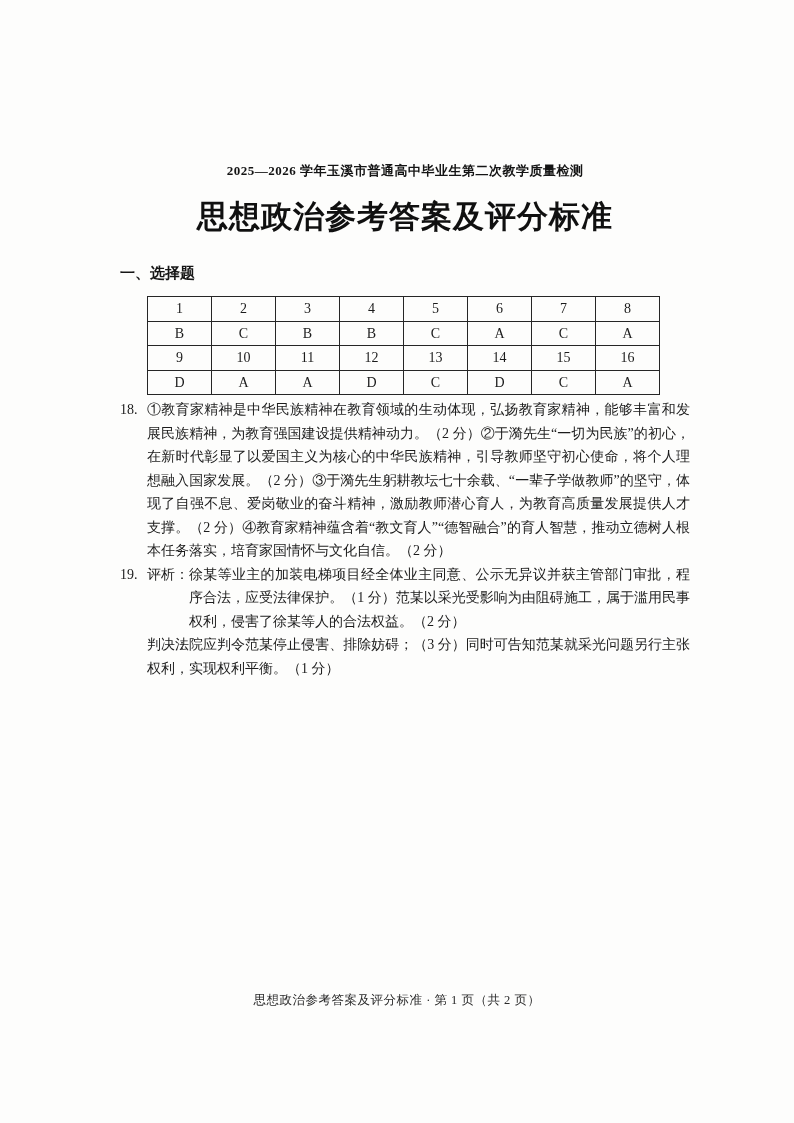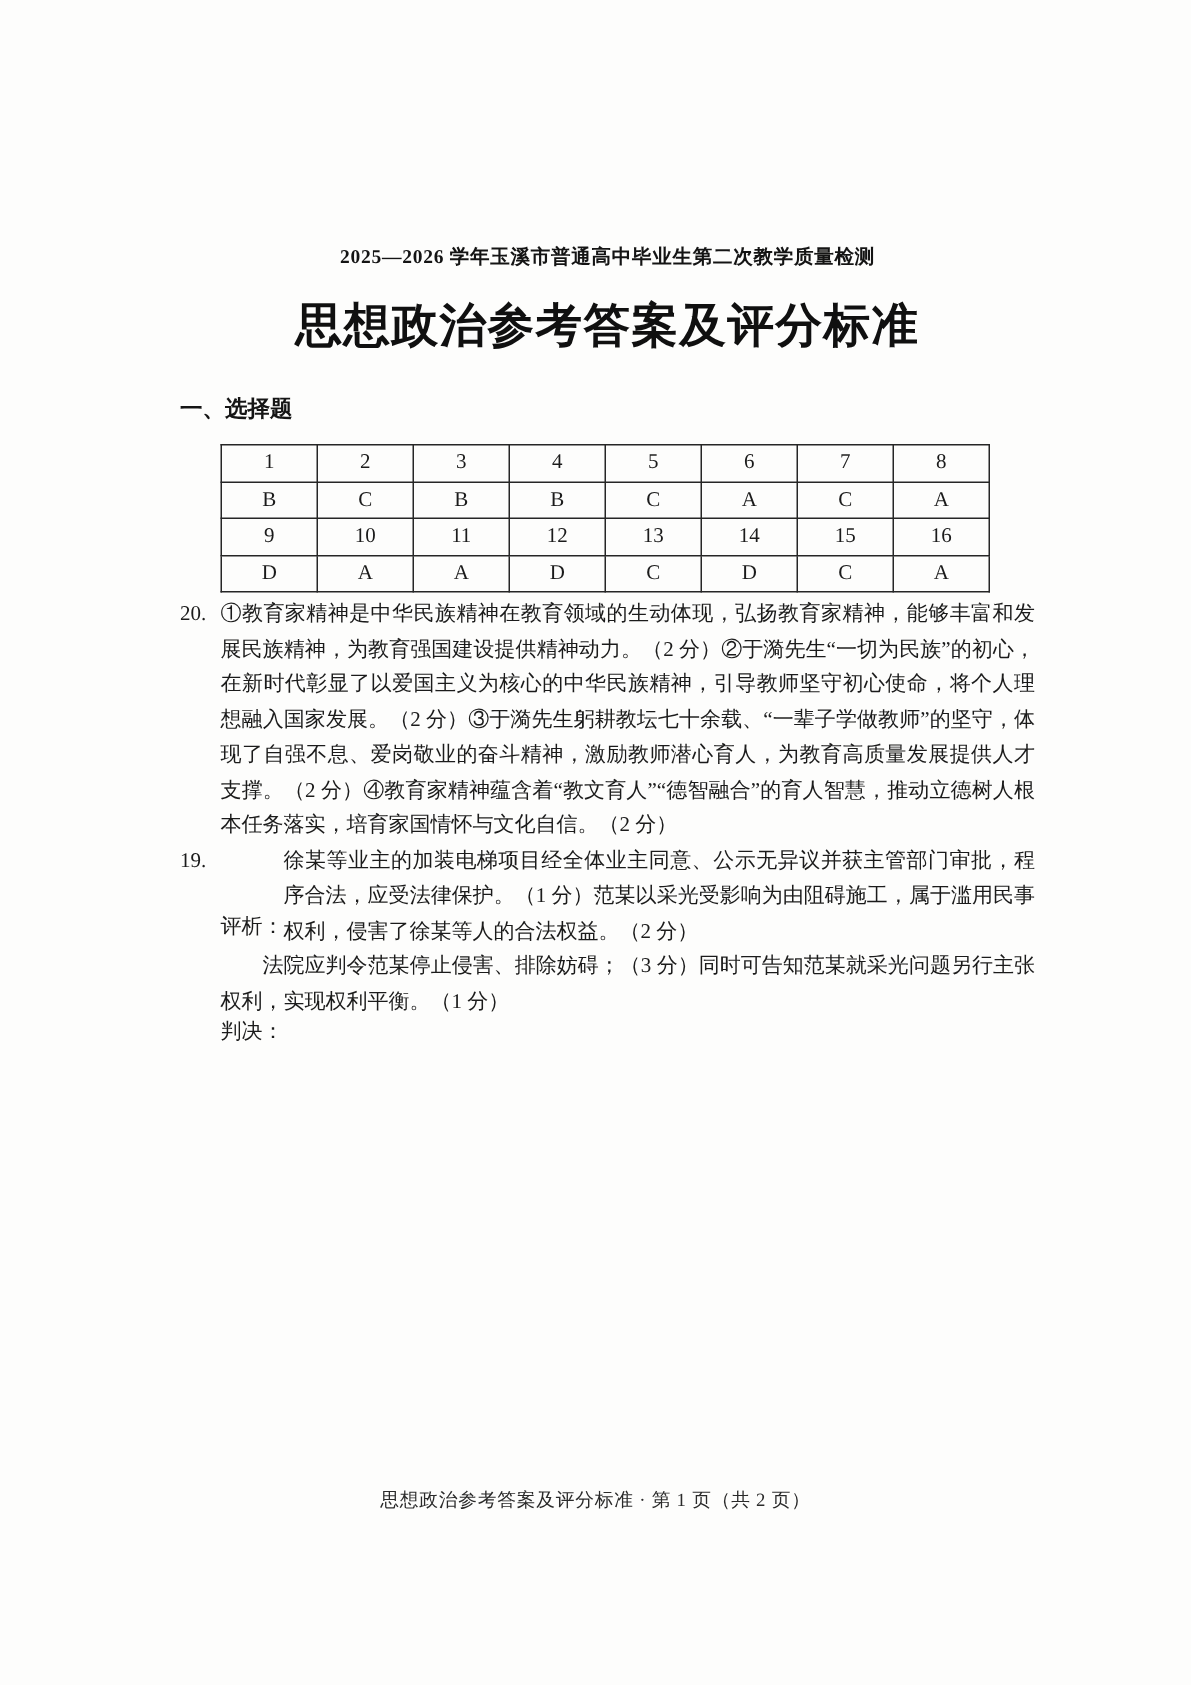--- a/index.html
+++ b/index.html
@@ -67,21 +67,21 @@
     margin:0 0 0 -27px;
     text-indent:27px;
     font-style:italic;
     text-align:justify;
   }
   .part {
     position:relative;
     padding-left:42px;
     text-align:justify;
   }
-  .part-label { position:absolute; left:0; top:0;margin-top:44px; }
+  .part-label { position:absolute; left:0; top:0; }
   .part3 {
     margin:0;
     text-indent:28px;
     text-align:justify;
   }
   .footer {
     position:absolute;
     left:0; right:0;
     top:972px;
     text-align:center;
@@ -145,21 +145,21 @@
         <td>A</td>
       </tr>
     </tbody>
   </table>
 
 
   <div class="qa">
 
 
     <div class="question qblock">
-      <span class="qnum">20.</span>
+      <span class="qnum">18.</span>
       <p class="qtext">①教育家精神是中华民族精神在教育领域的生动体现，弘扬教育家精神，能够丰富和发展民族精神，为教育强国建设提供精神动力。（2 分）②于漪先生“一切为民族”的初心，在新时代彰显了以爱国主义为核心的中华民族精神，引导教师坚守初心使命，将个人理想融入国家发展。（2 分）③于漪先生躬耕教坛七十余载、“一辈子学做教师”的坚守，体现了自强不息、爱岗敬业的奋斗精神，激励教师潜心育人，为教育高质量发展提供人才支撑。（2 分）④教育家精神蕴含着“教文育人”“德智融合”的育人智慧，推动立德树人根本任务落实，培育家国情怀与文化自信。（2 分）</p>
     </div>
 
     <div class="question qblock">
       <span class="qnum">19.</span>
       <div class="part">
         <span class="part-label">评析：</span>
         <p class="qtext">徐某等业主的加装电梯项目经全体业主同意、公示无异议并获主管部门审批，程序合法，应受法律保护。（1 分）范某以采光受影响为由阻碍施工，属于滥用民事权利，侵害了徐某等人的合法权益。（2 分）</p>
       </div>
       <div class="part">

